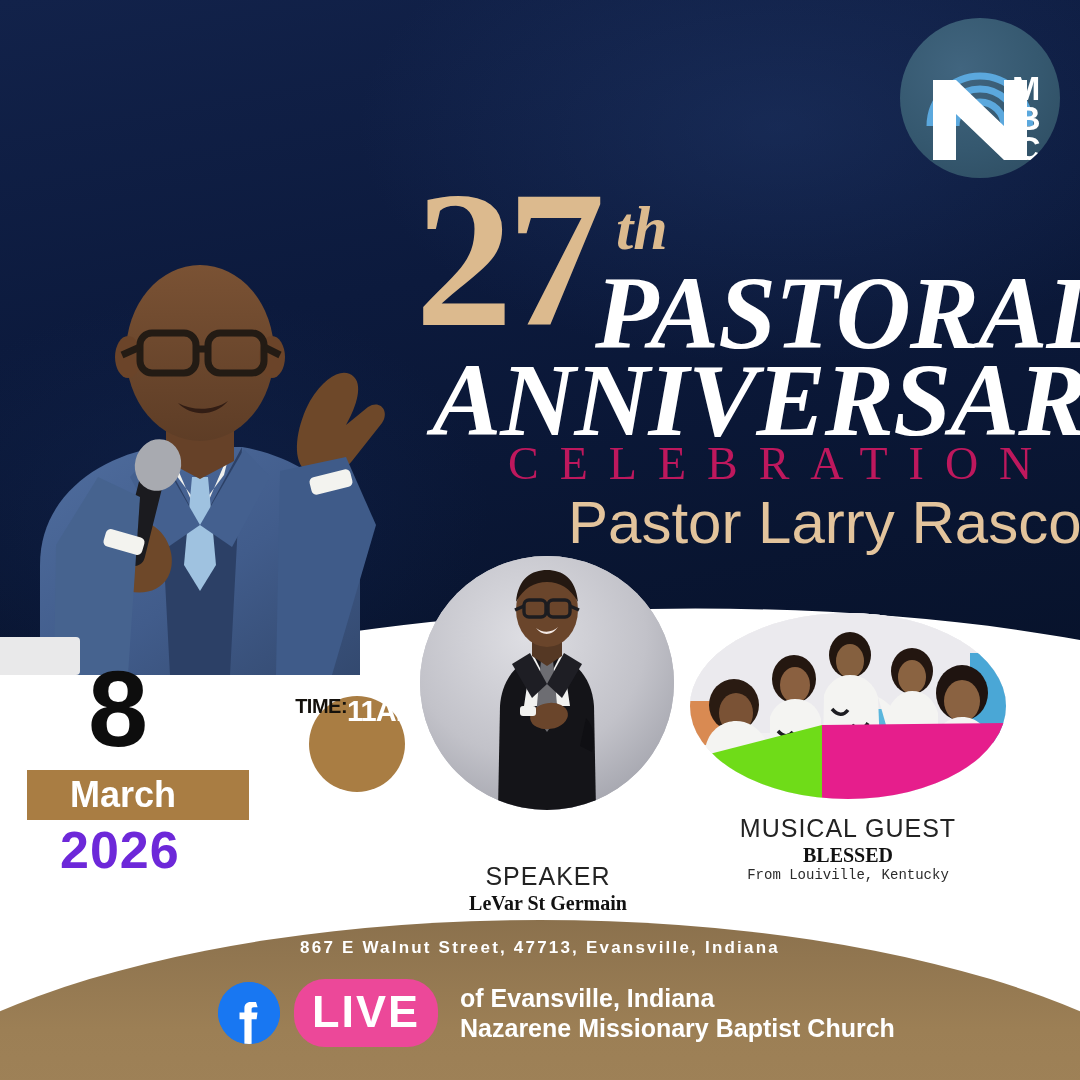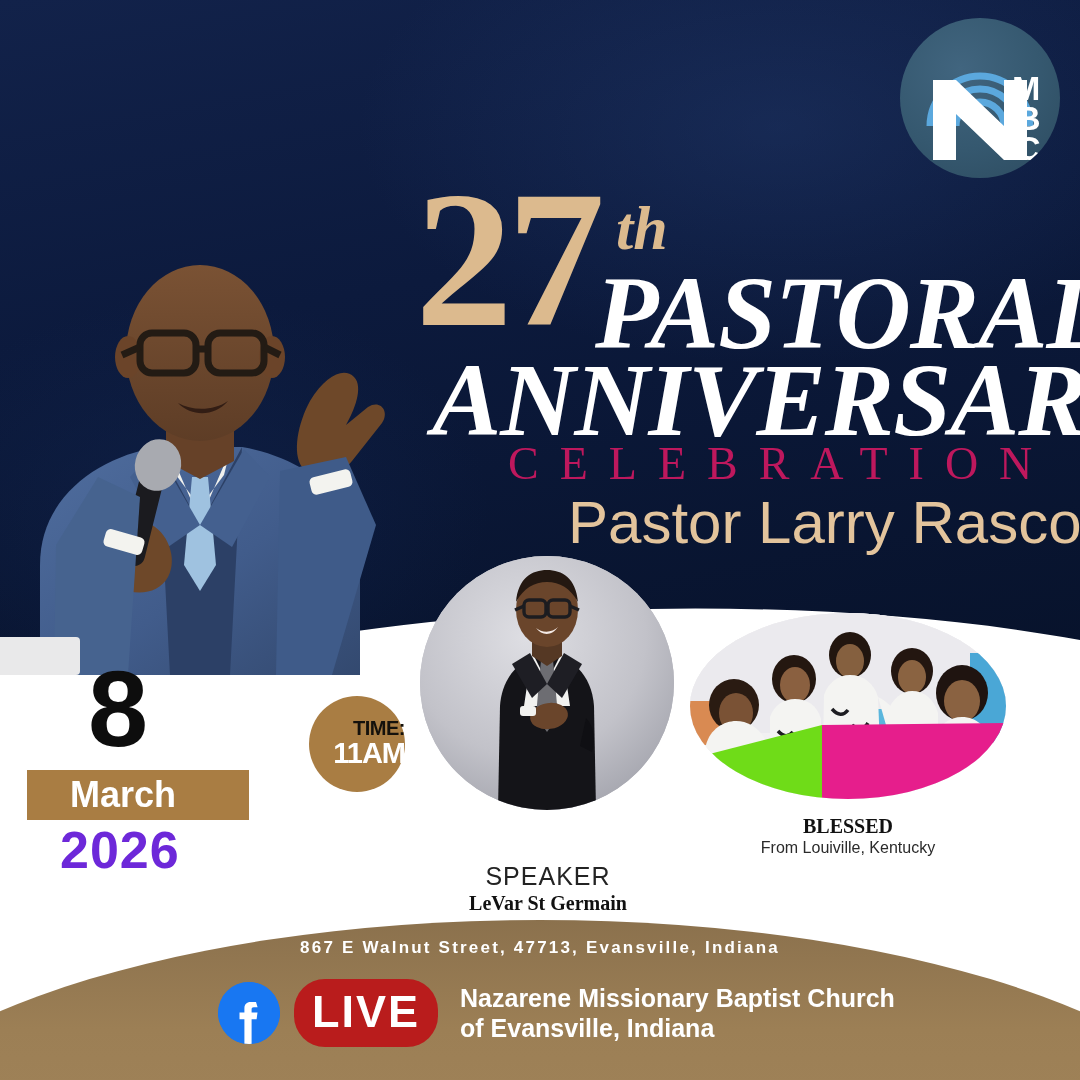--- a/index.html
+++ b/index.html
@@ -171,22 +171,21 @@
   }
 
   
   .time-badge {
     position: absolute;
     left: 309px; top: 696px;
     width: 96px; height: 96px;
     border-radius: 50%;
     background: #a97d43;
     display: flex;
-    flex-direction: column;
-    align-items: flex-end;
+    align-items: flex-start;
     justify-content: center;
   }
   .time-label {
     font-family: "Liberation Sans", sans-serif;
     font-weight: 700;
     font-size: 20px;
     color: #14110c;
     line-height: 1;
     letter-spacing: -0.5px;
   }
@@ -225,23 +224,23 @@
     line-height: 1.15;
   }
   .cap-name {
     font-family: "Liberation Serif", serif;
     font-weight: 700;
     font-size: 20px;
     color: #111111;
     line-height: 1.2;
   }
   .cap-sub {
-    font-family: Liberation Sans, sans-serif;
+    font-family: Liberation Mono, monospace;
     font-weight: 400;
-    font-size: 16px;
+    font-size: 14px;
     color: #2b2b2b;
     line-height: 1.25;
   }
 
   
   .guest-photo {
     position: absolute;
     left: 690px; top: 613px;
     width: 316px; height: 186px;
     border-radius: 50%;
@@ -286,21 +285,21 @@
     width: 62px; height: 62px;
     border-radius: 50%;
     background: #1877f2;
     position: relative;
     overflow: hidden;
     flex: 0 0 auto;
   }
   .fb-icon svg { display:block; width: 62px; height: 62px; }
   .live-box {
     margin-left: 14px;
-    background: #b91c1c;
+    background: #ec4899;
     color: #ffffff;
     font-family: "Liberation Sans", sans-serif;
     font-weight: 700;
     font-size: 45px;
     letter-spacing: 2px;
     line-height: 1;
     padding: 10px 18px 13px 18px;
     flex: 0 0 auto;
     border-radius: 31px;
   }
@@ -500,34 +499,35 @@
         <ellipse cx="272" cy="88" rx="18" ry="21" fill="#8a6241"></ellipse>
         <path d="M244,126 C248,112 260,104 272,104 C286,104 298,114 302,130 L304,186 L242,186 Z" fill="#f4f4f2"></path>
         <path d="M252,144 q9,9 16,0" stroke="#1d1d22" stroke-width="3.5" fill="none"></path>
       </g>
 
       <path d="M0,186 L0,146 L132,112 L132,186 Z" fill="#6fdc18"></path>
       <path d="M132,112 L316,110 L316,186 L132,186 Z" fill="#e61e8c"></path>
     </svg>
   </div>
   <div class="guest-caption">
+    <div class="cap-role">MUSICAL GUEST</div>
     <div class="cap-name">BLESSED</div>
     <div class="cap-sub">From Louiville, Kentucky</div>
   </div>
 
   <div class="banner"></div>
   <div class="banner-address">867 E Walnut Street, 47713, Evansville, Indiana</div>
 
   <div class="live-row">
     <div class="fb-icon">
       <svg viewBox="0 0 62 62" xmlns="http://www.w3.org/2000/svg">
         <circle cx="31" cy="31" r="31" fill="#1877f2"></circle>
         <path d="M38,20 L32.5,20 C28.8,20 26.4,22.4 26.4,26.2 L26.4,30.6 L21.5,30.6 L21.5,37.2 L26.4,37.2 L26.4,62 L33.6,62 L33.6,37.2 L38.6,37.2 L39.5,30.6 L33.6,30.6 L33.6,27.4 C33.6,25.9 34.2,25.2 35.8,25.2 L39.6,25.2 Z" fill="#ffffff"></path>
       </svg>
     </div>
     <div class="live-box">LIVE</div>
     <div class="church-name">
+      <div>of Evansville, Indiana</div>
       <div>Nazarene Missionary Baptist Church</div>
-      <div>of Evansville, Indiana</div>
     </div>
   </div>
 
 </div>
 
 </body></html>

